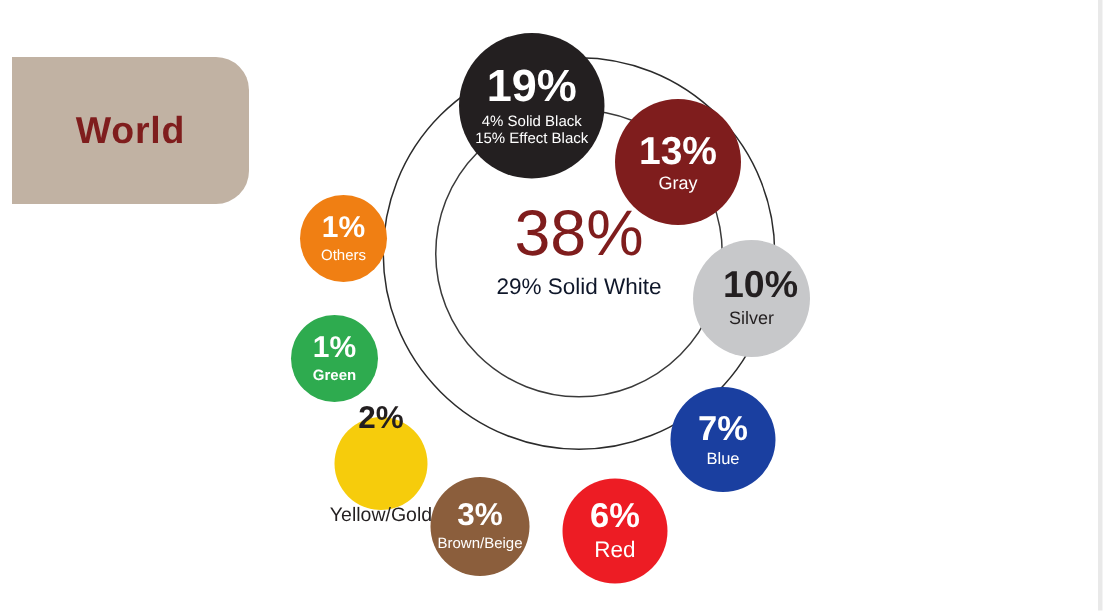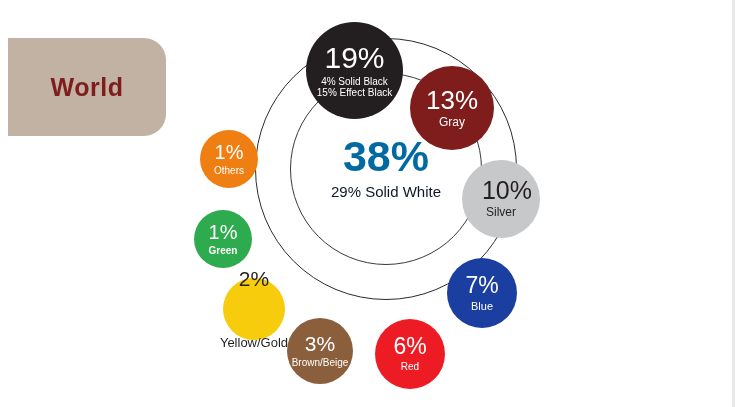--- a/index.html
+++ b/index.html
@@ -32,28 +32,28 @@
     position:absolute;left:70px;top:30px;width:260px;height:260px;
     border:1.5px solid #2b2b2b;border-radius:50%;
   }
   #center{
     position:absolute;left:105px;top:65px;width:190px;height:190px;
     border:1.5px solid #3a3a3a;border-radius:50%;
     background:#ffffff;
     display:flex;flex-direction:column;align-items:center;justify-content:center;
     text-align:center;
   }
-  #center .pct{font-size:43px;font-weight:bold;color:#0369a1;line-height:1;}
+  #center .pct{font-size:43px;font-weight:normal;color:#7f1d1d;line-height:1;}
   #center .sub{font-size:15px;color:#0f172a;margin-top:4px;line-height:1.35;}
   .bubble{
     position:absolute;border-radius:50%;
     display:flex;flex-direction:column;align-items:center;justify-content:center;
     text-align:center;box-sizing:border-box;
   }
-  .bubble .v{font-weight:normal;line-height:1;}
+  .bubble .v{font-weight:bold;line-height:1;}
   .bubble .n{line-height:1.15;margin-top:3px;}
 </style>
 </head>
 <body>
 
 <div id="right-rule"></div>
 
 <div id="world-tab">
   <span class="lbl">World</span>
 </div>
@@ -84,21 +84,21 @@
     <div class="n" style="font-size: 12px;">Silver</div>
   </div>
 
   <div class="bubble" style="width: 70px; height: 70px; left: 262px; top: 250px; background: rgb(26, 63, 160); color: rgb(255, 255, 255);">
     <div class="v" style="font-size: 23px;">7%</div>
     <div class="n" style="font-size: 11px;">Blue</div>
   </div>
 
   <div class="bubble" style="width: 70px; height: 70px; left: 190px; top: 311px; background: rgb(237, 28, 36); color: rgb(255, 255, 255);">
     <div class="v" style="font-size: 23px;">6%</div>
-    <div class="n" style="font-size: 10px;">Red</div>
+    <div class="n" style="font-size: 15px;">Red</div>
   </div>
 
   <div class="bubble" style="width: 66px; height: 66px; left: 102px; top: 310px; background: rgb(139, 94, 60); color: rgb(255, 255, 255);">
     <div class="v" style="font-size: 21px;">3%</div>
     <div class="n" style="font-size: 10px;">Brown/Beige</div>
   </div>
 
   <div class="bubble" style="width: 62px; height: 62px; left: 38px; top: 270px; background: rgb(246, 204, 12); color: rgb(35, 31, 32);">
     <div class="v" style="font-size: 21px;">2%</div>
     <div class="n" style="font-size: 13px; margin-top: 47px;">Yellow/Gold</div>

